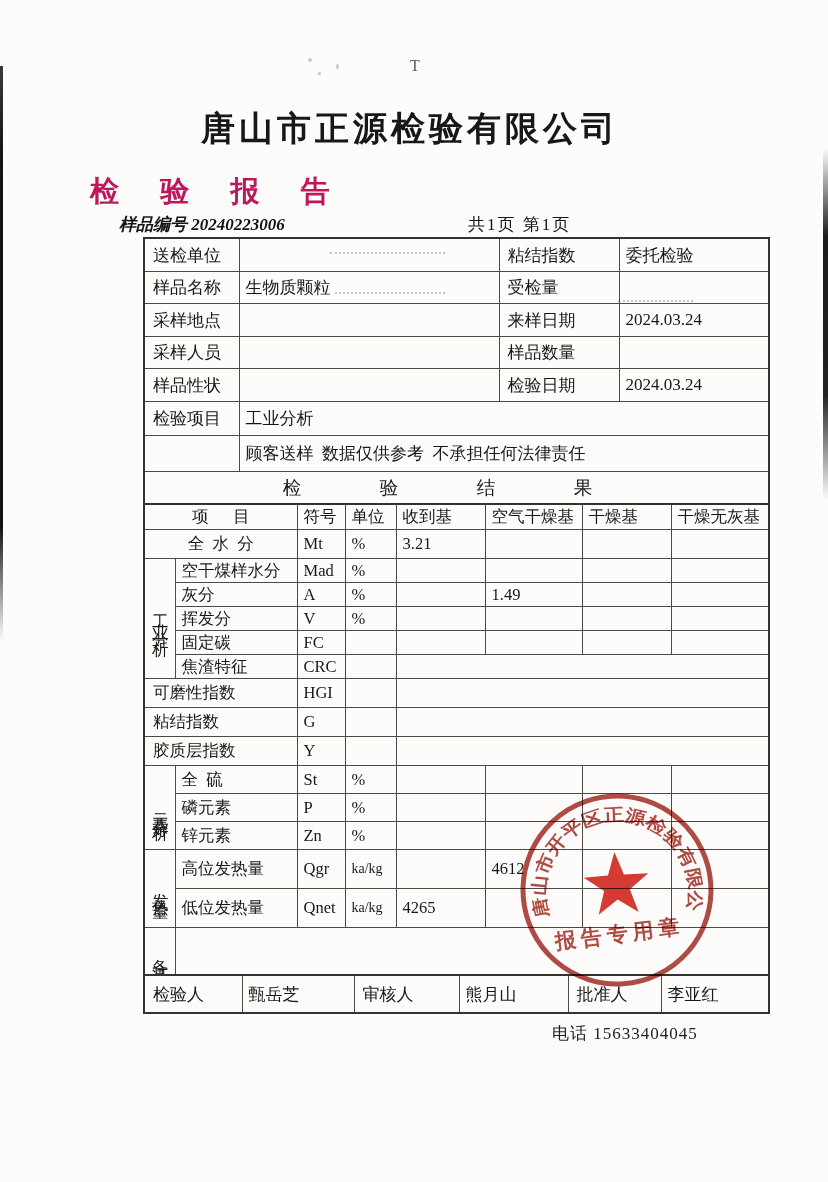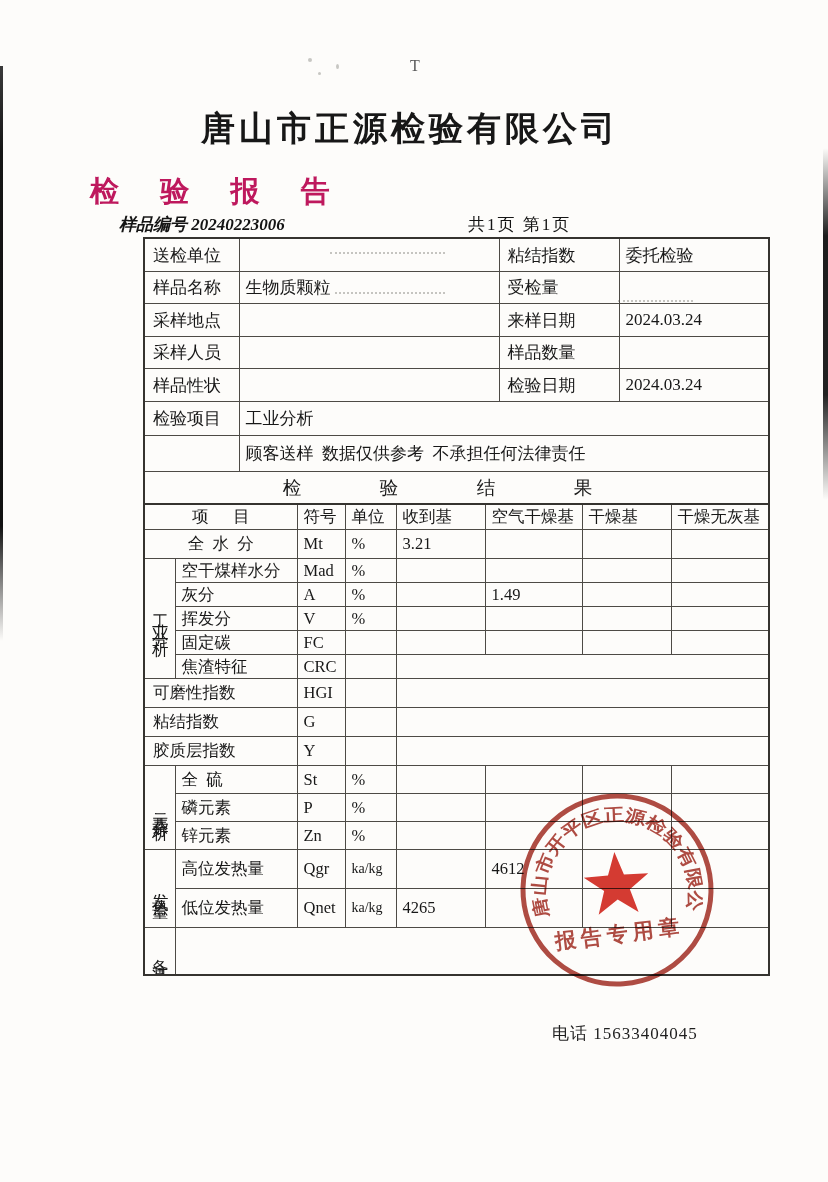--- a/index.html
+++ b/index.html
@@ -262,20 +262,40 @@
         <td></td>
         <td></td>
       </tr>
       <tr class="h46">
         <td class="vlabel" style="letter-spacing:5px">备注</td>
         <td colspan="7"></td>
       </tr>
     </tbody>
       </table>
 
+    <table>
+      <colgroup>
+          <col style="width:98px">
+          <col style="width:112px">
+          <col style="width:105px">
+          <col style="width:109px">
+          <col style="width:93px">
+          <col style="width:108px">
+        </colgroup>
+      <tbody>
+          <tr class="h36">
+        <td class="lab">检验人</td>
+        <td>甄岳芝</td>
+        <td class="lab">审核人</td>
+        <td>熊月山</td>
+        <td class="lab">批准人</td>
+        <td>李亚红</td>
+      </tr>
+    </tbody>
+      </table>
   </div>
 
   <div class="phone"><span>电话</span> <span>15633404045</span></div>
 
   <svg class="stamp" viewBox="0 0 202 202">
     <circle cx="101" cy="101" r="94" fill="none" stroke-width="5" stroke="#a8392f"></circle>
     <path id="sealArc" d="M 31.5 122.5 A 72 72 0 1 1 170.5 122.5" fill="none"></path>
     <text font-size="17.5" font-weight="700" font-family="'Liberation Serif',serif" fill="#a8392f">
       <textPath href="#sealArc" startOffset="0" textLength="288" lengthAdjust="spacingAndGlyphs">唐山市开平区正源检验有限公司</textPath>
     </text>

